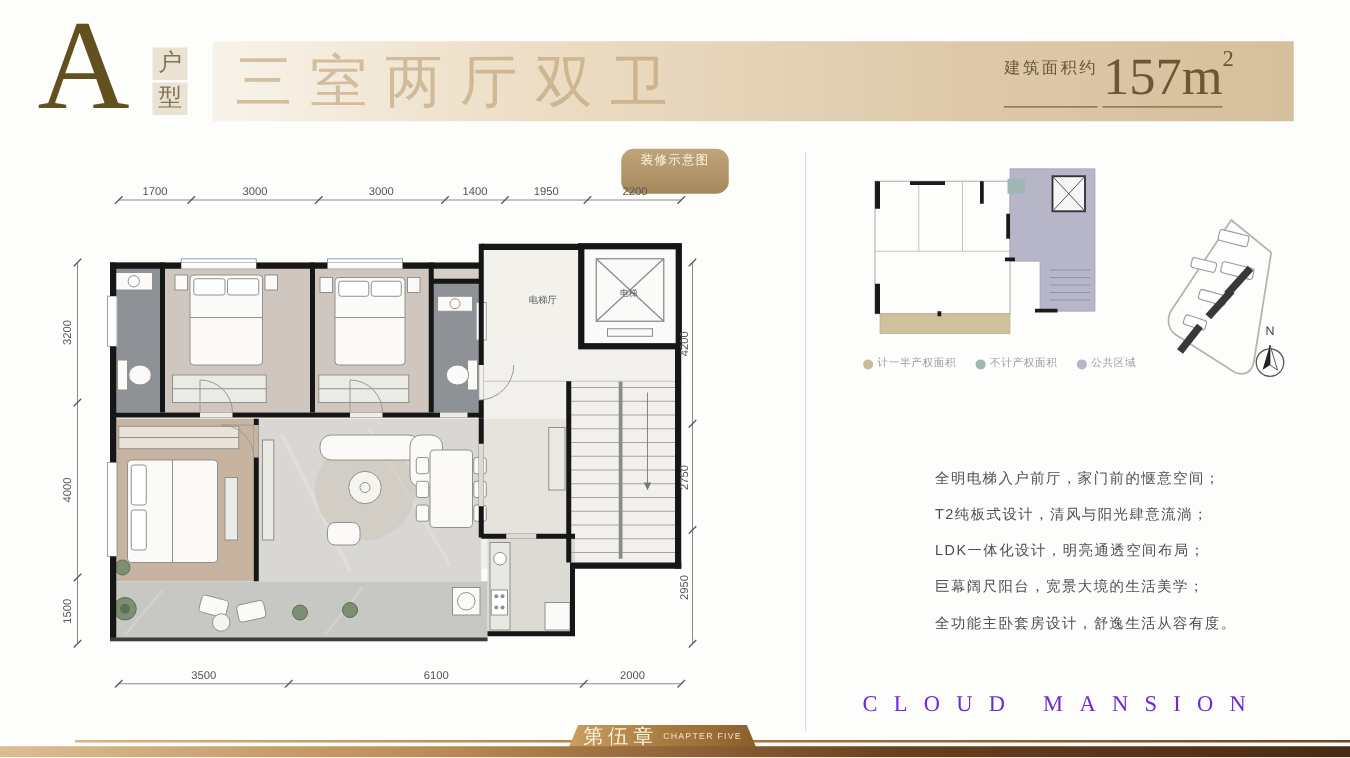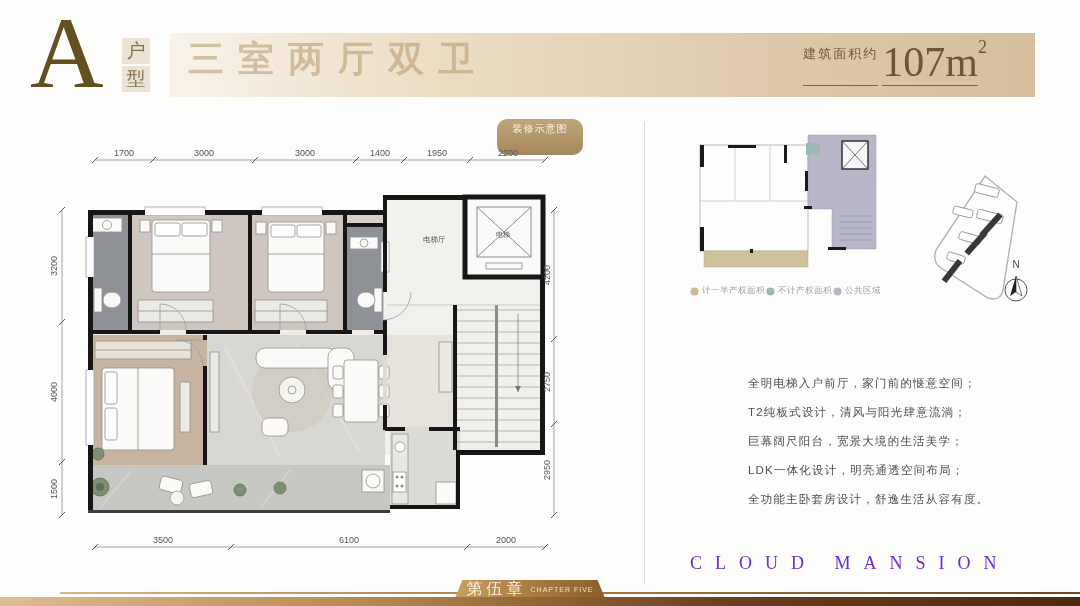--- a/index.html
+++ b/index.html
@@ -7,38 +7,38 @@
         font-family:"Liberation Sans",sans-serif;}
   
   .unit-letter{position:absolute;left:30px;top:2px;font-family:"Liberation Serif",serif;
         font-size:102px;line-height:1;color:#63501f;}
   .unit-type{position:absolute;left:122px;top:38px;width:30px;}
   .unit-type .ch{display:block;width:28px;height:26px;margin-bottom:2px;background:#eae3d4;
         color:#857454;font-size:19px;line-height:26px;text-align:center;
         font-family:"Liberation Serif",serif;}
   .banner{position:absolute;left:170px;top:33px;width:865px;height:64px;
         background:linear-gradient(90deg,#f8f3ea 0%,#ecddc4 30%,#ddc9a9 70%,#d5bf9c 100%);}
-  .banner-title{position:absolute;left:18px;top:2px;font-size:36px;font-weight:bold;
+  .banner-title{position:absolute;left:18px;top:2px;font-size:46px;font-weight:normal;
         font-family:"Liberation Serif",serif;color:#b8986b;opacity:.55;letter-spacing:14px;white-space:nowrap;}
   .area-wrap{position:absolute;right:48px;top:8px;color:#6b5733;white-space:nowrap;}
   .area-label{display:inline-block;font-size:13px;vertical-align:bottom;margin-right:4px;
         padding-bottom:22px;border-bottom:1px solid #7a6640;letter-spacing:2px;}
   .area-value{display:inline-block;font-family:"Liberation Serif",serif;font-size:42px;
         line-height:1;border-bottom:1px solid #7a6640;padding-bottom:2px;}
   .area-sup{display:inline-block;font-family:"Liberation Serif",serif;font-size:18px;
         vertical-align:top;margin-top:-4px;}
   
   .plan-badge{position:absolute;left:497px;top:119px;width:86px;height:36px;border-radius:10px;
         background:linear-gradient(180deg,#c0a47a,#a6885c);color:#fbf4e4;font-size:10px;
         line-height:20px;text-align:center;letter-spacing:1px;}
   .plan-svg{position:absolute;left:40px;top:142px;}
   .divider-v{position:absolute;left:644px;top:122px;width:1px;height:463px;background:#dddddd;}
   
   .keyplan-svg{position:absolute;left:690px;top:131px;}
-  .legend{position:absolute;left:690px;top:285px;display:flex;gap:1px;align-items:center;}
+  .legend{position:absolute;left:690px;top:285px;display:flex;gap:15px;align-items:center;}
   .legend-item{display:flex;align-items:center;gap:3px;font-size:8.5px;color:#9b9b9b;
         letter-spacing:.5px;white-space:nowrap;}
   .site-svg{position:absolute;left:925px;top:170px;}
   .compass-svg{position:absolute;left:998px;top:258px;}
   .features{position:absolute;left:748px;top:340px;width:280px;margin-top:29px;}
   .feature-line{font-size:11.5px;letter-spacing:1.2px;color:#4f4f4f;line-height:29px;
         white-space:nowrap;}
   .brand{position:absolute;left:690px;top:553px;font-family:"Liberation Serif",serif;
         font-size:18px;letter-spacing:13px;color:#6d28d9;white-space:nowrap;}
   
@@ -59,21 +59,21 @@
 <div class="page">
 
   <div class="unit-letter">A</div>
   <div class="unit-type">
     <span class="ch">户</span>
     <span class="ch">型</span>
   </div>
   <div class="banner">
     <div class="banner-title">三室两厅双卫</div>
     <div class="area-wrap">
-      <span class="area-label">建筑面积约</span><span class="area-value">107m</span><span class="area-sup">2</span>
+      <span class="area-label">建筑面积约</span><span class="area-value">157m</span><span class="area-sup">2</span>
     </div>
   </div>
 
   <div class="plan-badge">装修示意图</div>
 
   <svg class="plan-svg" width="525" height="425" viewBox="0 0 525 425">
 
     <g>
       <rect x="345" y="53" width="160" height="260" fill="#f2f0ec"></rect>
       <rect x="48" y="68" width="297" height="120" fill="#d6cfc8"></rect>
@@ -379,22 +379,22 @@
   <svg class="compass-svg" width="36" height="50" viewBox="0 0 36 50">
     <text x="18" y="10" font-size="10" fill="#444" text-anchor="middle">N</text>
     <circle cx="18" cy="32" r="11" fill="none" stroke="#555" stroke-width="1"></circle>
     <path d="M18,18 L12,38 L18,34 Z" fill="#222222"></path>
     <path d="M18,18 L24,38 L18,34 Z" fill="#ffffff" stroke="#222" stroke-width=".6"></path>
   </svg>
 
   <div class="features">
     <div class="feature-line">全明电梯入户前厅，家门前的惬意空间；</div>
     <div class="feature-line">T2纯板式设计，清风与阳光肆意流淌；</div>
+    <div class="feature-line">LDK一体化设计，明亮通透空间布局；</div>
     <div class="feature-line">巨幕阔尺阳台，宽景大境的生活美学；</div>
-    <div class="feature-line">LDK一体化设计，明亮通透空间布局；</div>
     <div class="feature-line">全功能主卧套房设计，舒逸生活从容有度。</div>
   </div>
 
   <div class="brand">CLOUD MANSION</div>
 
   <div class="gold-line"></div>
   <div class="ribbon">
     <span class="cn">第伍章</span>
     <span class="en">CHAPTER FIVE</span>
   </div>

